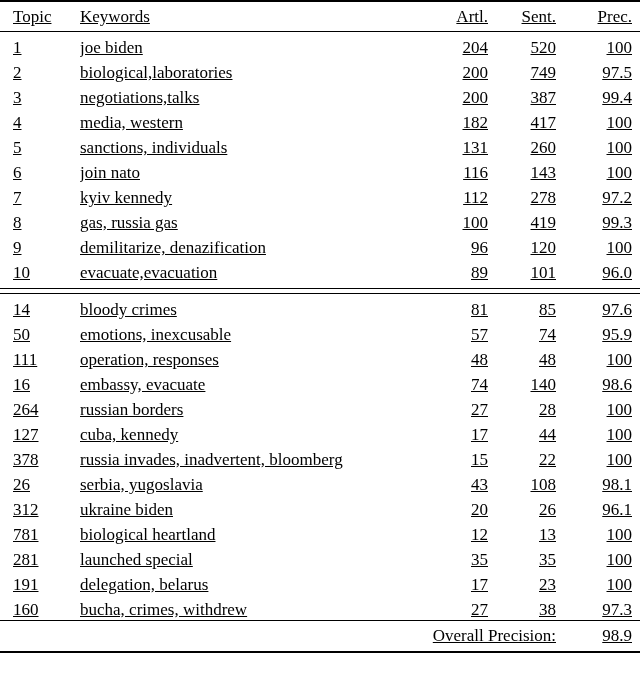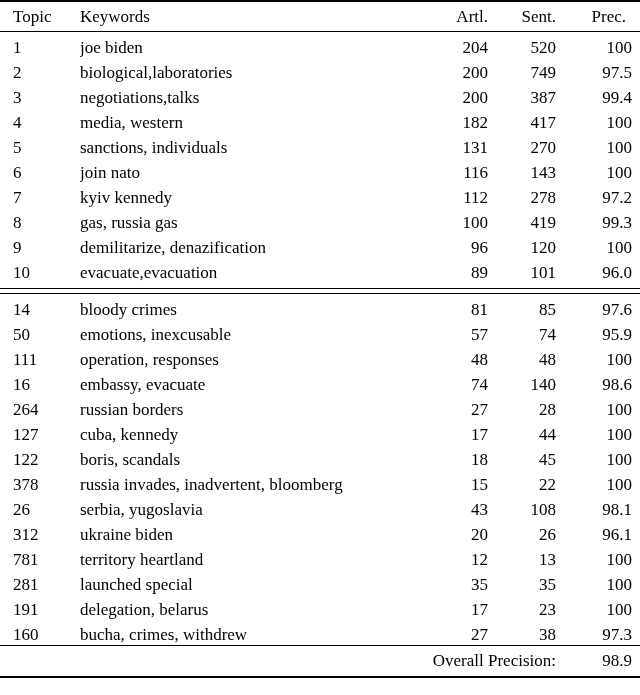--- a/index.html
+++ b/index.html
@@ -8,20 +8,21 @@
     background: #ffffff;
     font-family: "Liberation Serif", "DejaVu Serif", serif;
     color: #000000;
   }
   .page {
     width: 640px;
     height: 695px;
     box-sizing: border-box;
     background: #ffffff;
     overflow: hidden;
+    text-decoration: underline;
   }
   table.topics {
     width: 640px;
     border-collapse: collapse;
     table-layout: fixed;
     font-size: 17px;
     line-height: 21px;
     border-top: 2px solid #000;
   }
   col.c-topic { width: 80px; }
@@ -31,21 +32,21 @@
   col.c-prec  { width: 84px; }
 
   thead th {
     font-weight: normal;
     text-align: left;
     padding: 4px 0 4px 0;
     border-bottom: 1.5px solid #000;
   }
   thead th.topic { padding-left: 13px; }
   thead th.num   { text-align: right; }
-  thead th.last  { padding-right: 14px; }
+  thead th.last  { padding-right: 8px; }
 
   tbody td {
     padding: 2px 0 2px 0;
     vertical-align: baseline;
     white-space: nowrap;
     overflow: hidden;
   }
   tbody td.topic { padding-left: 13px; }
   tbody td.num   { text-align: right; }
   tbody td.last  { padding-right: 8px; }
@@ -119,21 +120,21 @@
           <td class="topic">4</td>
           <td class="kw">media, western</td>
           <td class="num">182</td>
           <td class="num">417</td>
           <td class="num last">100</td>
         </tr>
         <tr>
           <td class="topic">5</td>
           <td class="kw">sanctions, individuals</td>
           <td class="num">131</td>
-          <td class="num">270</td>
+          <td class="num">260</td>
           <td class="num last">100</td>
         </tr>
         <tr>
           <td class="topic">6</td>
           <td class="kw">join nato</td>
           <td class="num">116</td>
           <td class="num">143</td>
           <td class="num last">100</td>
         </tr>
         <tr>
@@ -207,27 +208,20 @@
           <td class="num last">100</td>
         </tr>
         <tr>
           <td class="topic">127</td>
           <td class="kw">cuba, kennedy</td>
           <td class="num">17</td>
           <td class="num">44</td>
           <td class="num last">100</td>
         </tr>
         <tr>
-          <td class="topic">122</td>
-          <td class="kw">boris, scandals</td>
-          <td class="num">18</td>
-          <td class="num">45</td>
-          <td class="num last">100</td>
-        </tr>
-        <tr>
           <td class="topic">378</td>
           <td class="kw">russia invades, inadvertent, bloomberg</td>
           <td class="num">15</td>
           <td class="num">22</td>
           <td class="num last">100</td>
         </tr>
         <tr>
           <td class="topic">26</td>
           <td class="kw">serbia, yugoslavia</td>
           <td class="num">43</td>
@@ -236,21 +230,21 @@
         </tr>
         <tr>
           <td class="topic">312</td>
           <td class="kw">ukraine biden</td>
           <td class="num">20</td>
           <td class="num">26</td>
           <td class="num last">96.1</td>
         </tr>
         <tr>
           <td class="topic">781</td>
-          <td class="kw">territory heartland</td>
+          <td class="kw">biological heartland</td>
           <td class="num">12</td>
           <td class="num">13</td>
           <td class="num last">100</td>
         </tr>
         <tr>
           <td class="topic">281</td>
           <td class="kw">launched special</td>
           <td class="num">35</td>
           <td class="num">35</td>
           <td class="num last">100</td>

